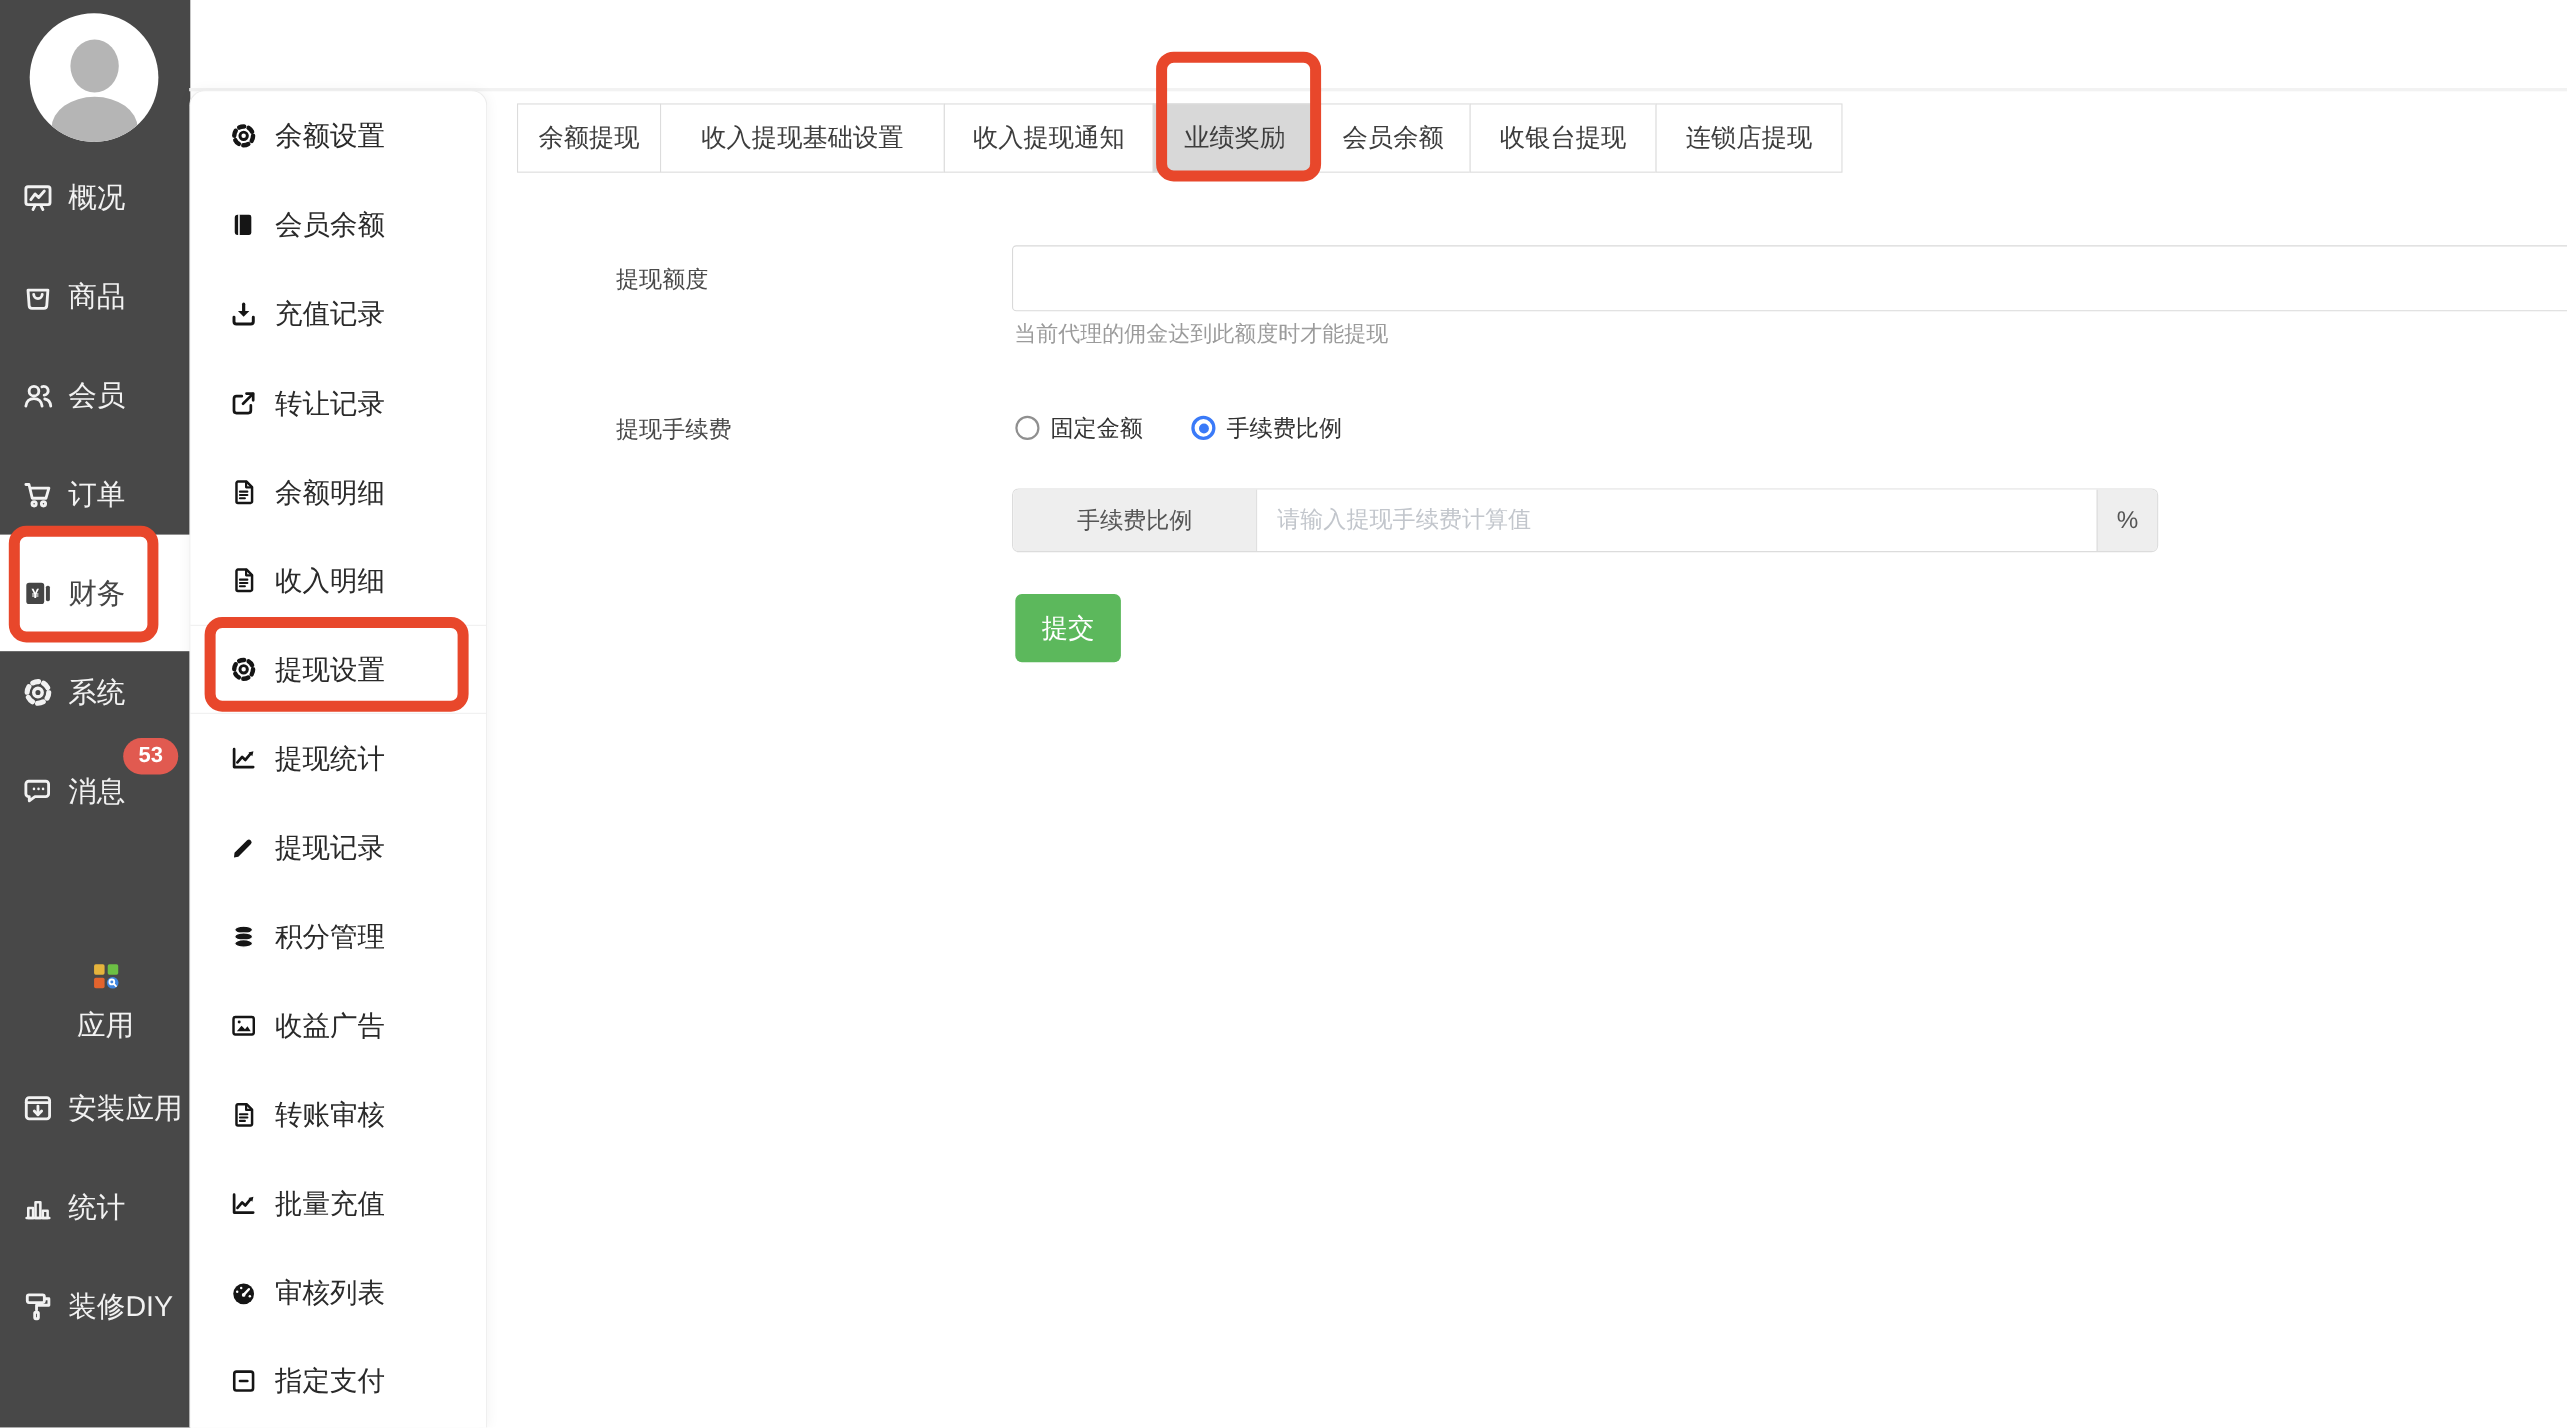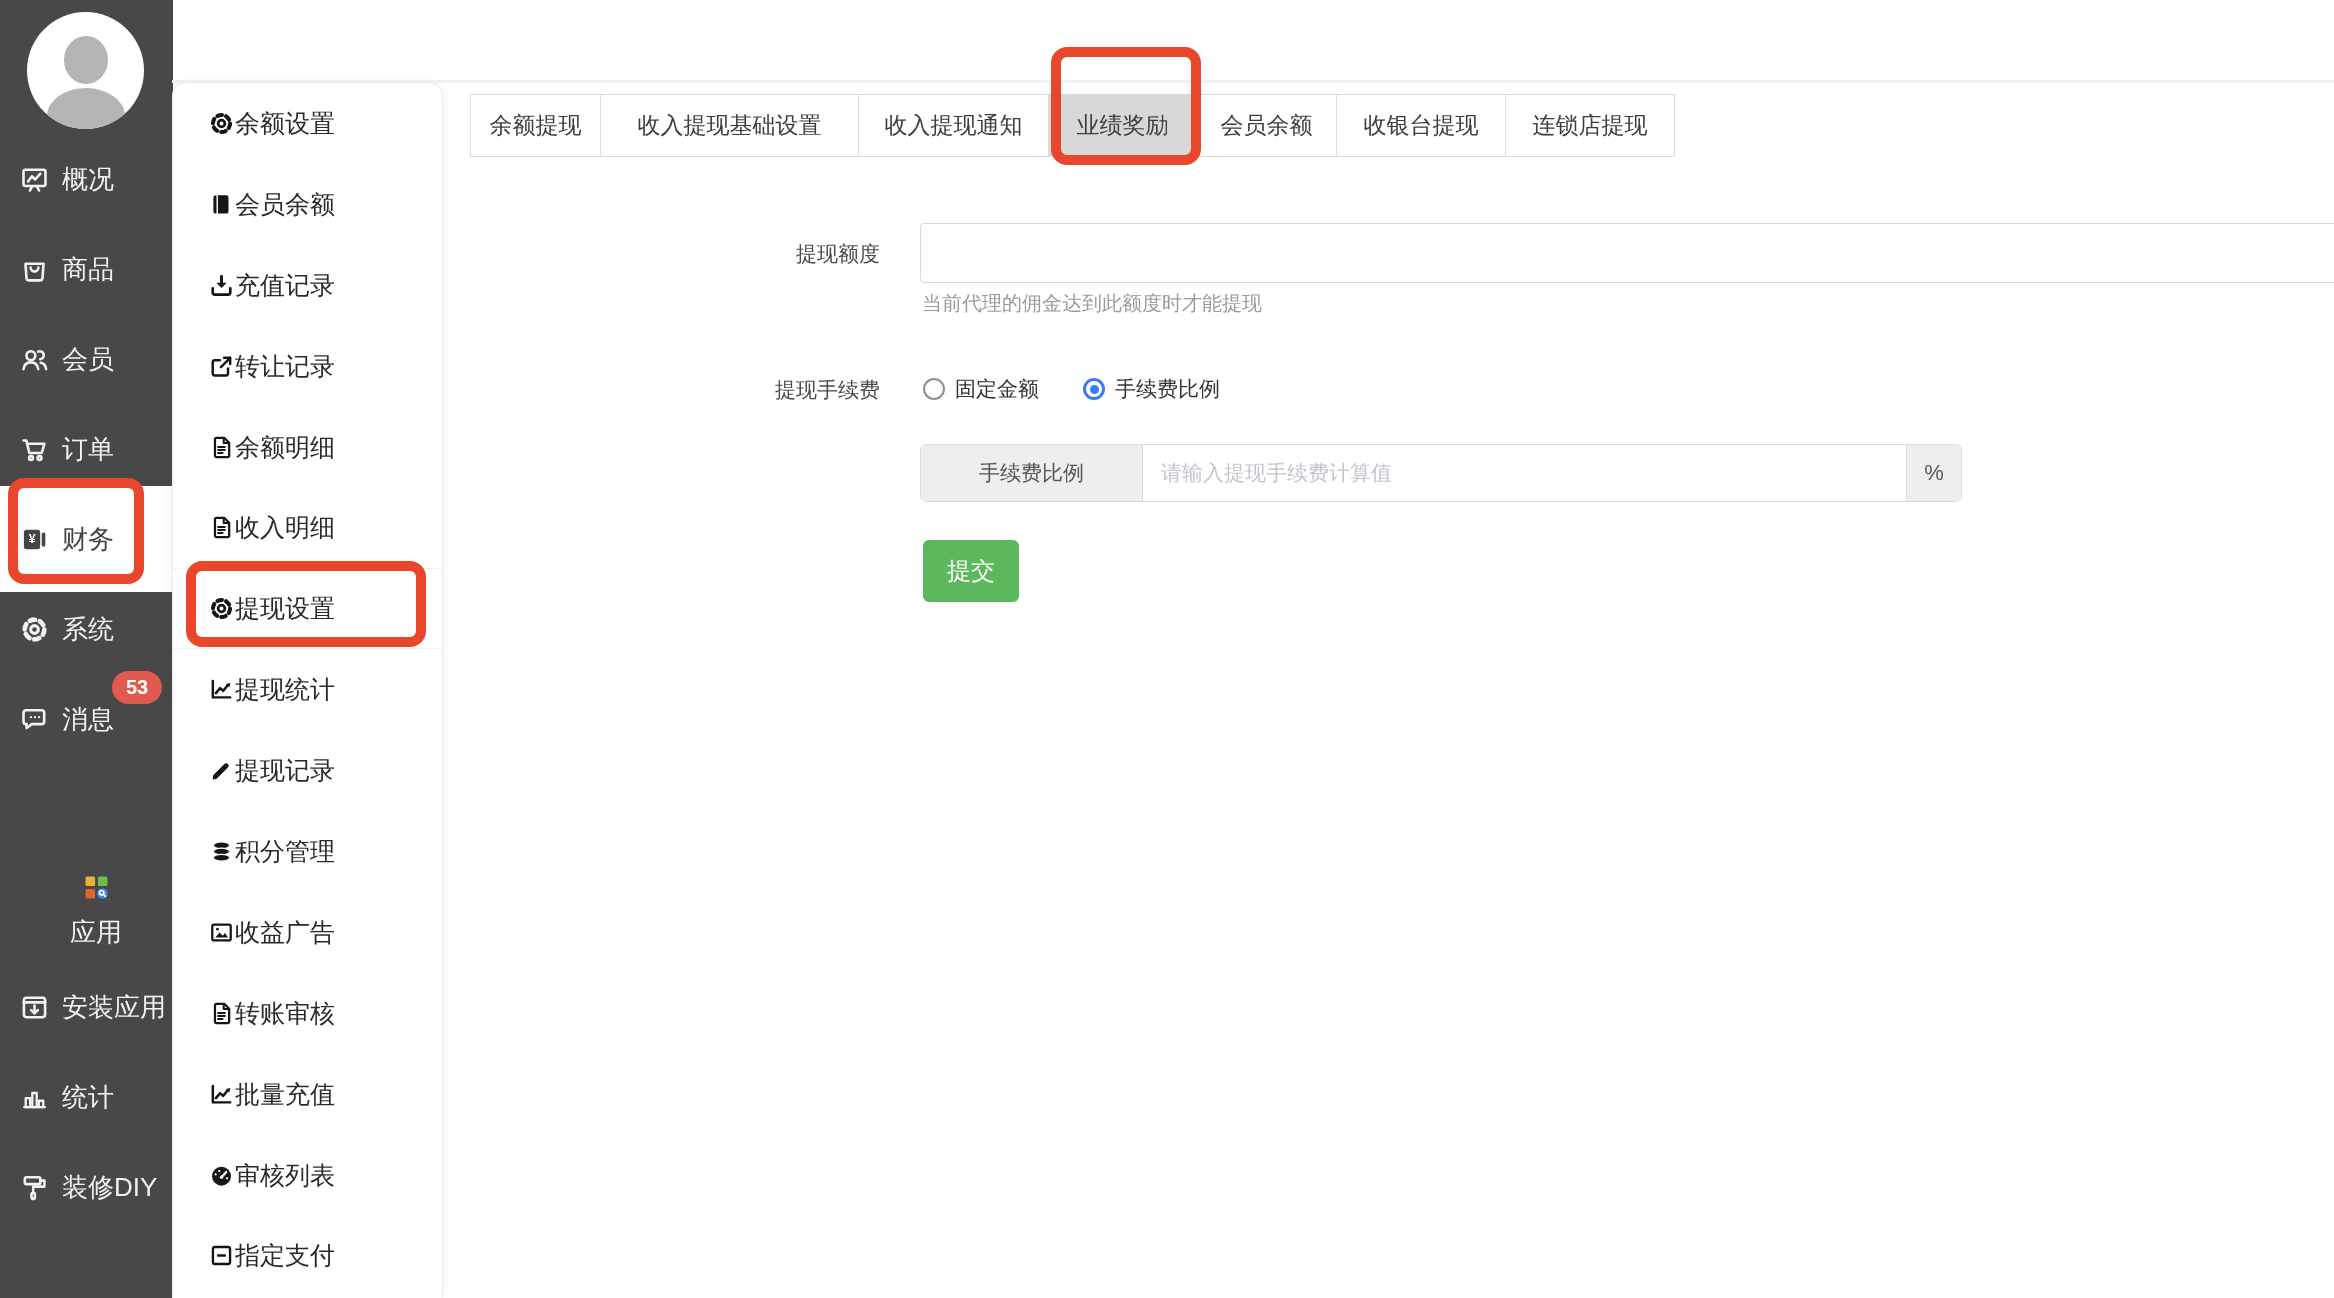--- a/index.html
+++ b/index.html
@@ -23,35 +23,35 @@
          background:var(--badge-bg,#e15a50);color:#fff;font-size:20px;font-weight:bold;
          display:flex;align-items:center;justify-content:center;padding:0 10px;}
 
   
   .top-divider{position:absolute;left:172px;right:0;top:80px;height:3px;background:#f2f2f2;}
 
   
   .submenu{position:absolute;left:172px;top:82px;width:271px;height:1216px;background:#fff;
            border:1px solid #ececec;border-bottom:none;border-radius:14px 14px 0 0;
            box-shadow:0 0 12px rgba(0,0,0,.05);}
-  .submenu-item{height:80.9px;display:flex;align-items:center;padding-left:35px;gap:0;
+  .submenu-item{height:80.9px;display:flex;align-items:center;padding-left:35px;gap:15px;
                 color:#2a2a2a;font-size:25px;cursor:pointer;}
   .submenu-item .icon{width:27px;height:27px;flex:0 0 27px;color:#151515;display:flex;}
   .submenu-item .icon svg{width:100%;height:100%;}
   .submenu-item.highlighted{border-top:1px solid #f0f0f0;border-bottom:1px solid #f0f0f0;}
 
   
   .tabbar{position:absolute;left:470px;top:94px;display:flex;}
   .tab{height:63px;border:1px solid #dcdcdc;margin-left:-1px;display:flex;align-items:center;justify-content:center;
        font-size:23px;color:#3d3d3d;background:#fff;cursor:pointer;}
   .tab:first-child{margin-left:0;}
   .tab.active{background:var(--active-tab-bg,#d8d8d8);}
 
   
-  .form-label{position:absolute;left:560px;width:320px;text-align:right;font-size:21px;color:#4a4a4a;}
+  .form-label{position:absolute;left:560px;width:320px;font-size:21px;color:#4a4a4a;}
   .quota-input{position:absolute;left:920px;top:223px;width:1460px;height:60px;border:1px solid #d9d9d9;
                border-radius:4px;background:#fff;font-size:21px;padding:0 16px;color:#333;outline:none;}
   .helper{position:absolute;left:922px;top:290px;font-size:20px;color:#9b9b9b;}
   .radio-row{position:absolute;left:923px;top:368px;height:42px;display:flex;align-items:center;}
   .radio-option{display:flex;align-items:center;gap:10px;cursor:pointer;}
   .radio-option + .radio-option{margin-left:44px;}
   .radio{width:22px;height:22px;border-radius:50%;border:2px solid #8f8f8f;background:#fff;
          display:flex;align-items:center;justify-content:center;}
   .radio.checked{border:3.5px solid var(--radio-blue,#3a7af8);}
   .radio.checked::after{content:'';width:9px;height:9px;border-radius:50%;background:var(--radio-blue,#3a7af8);}

